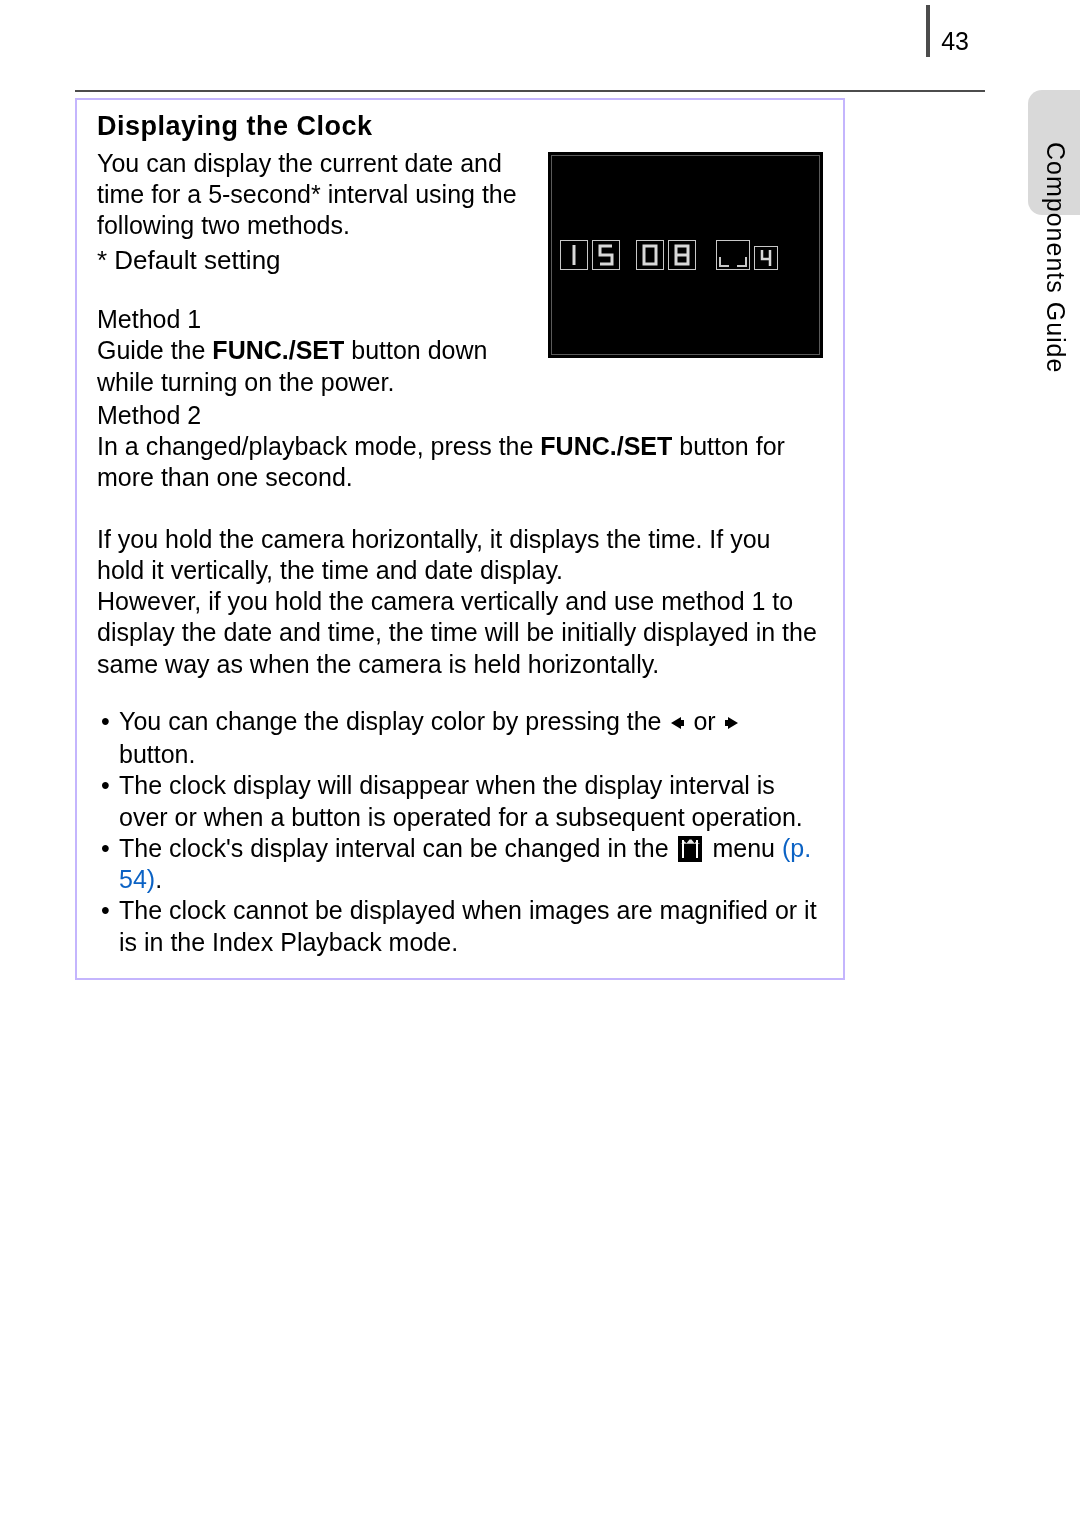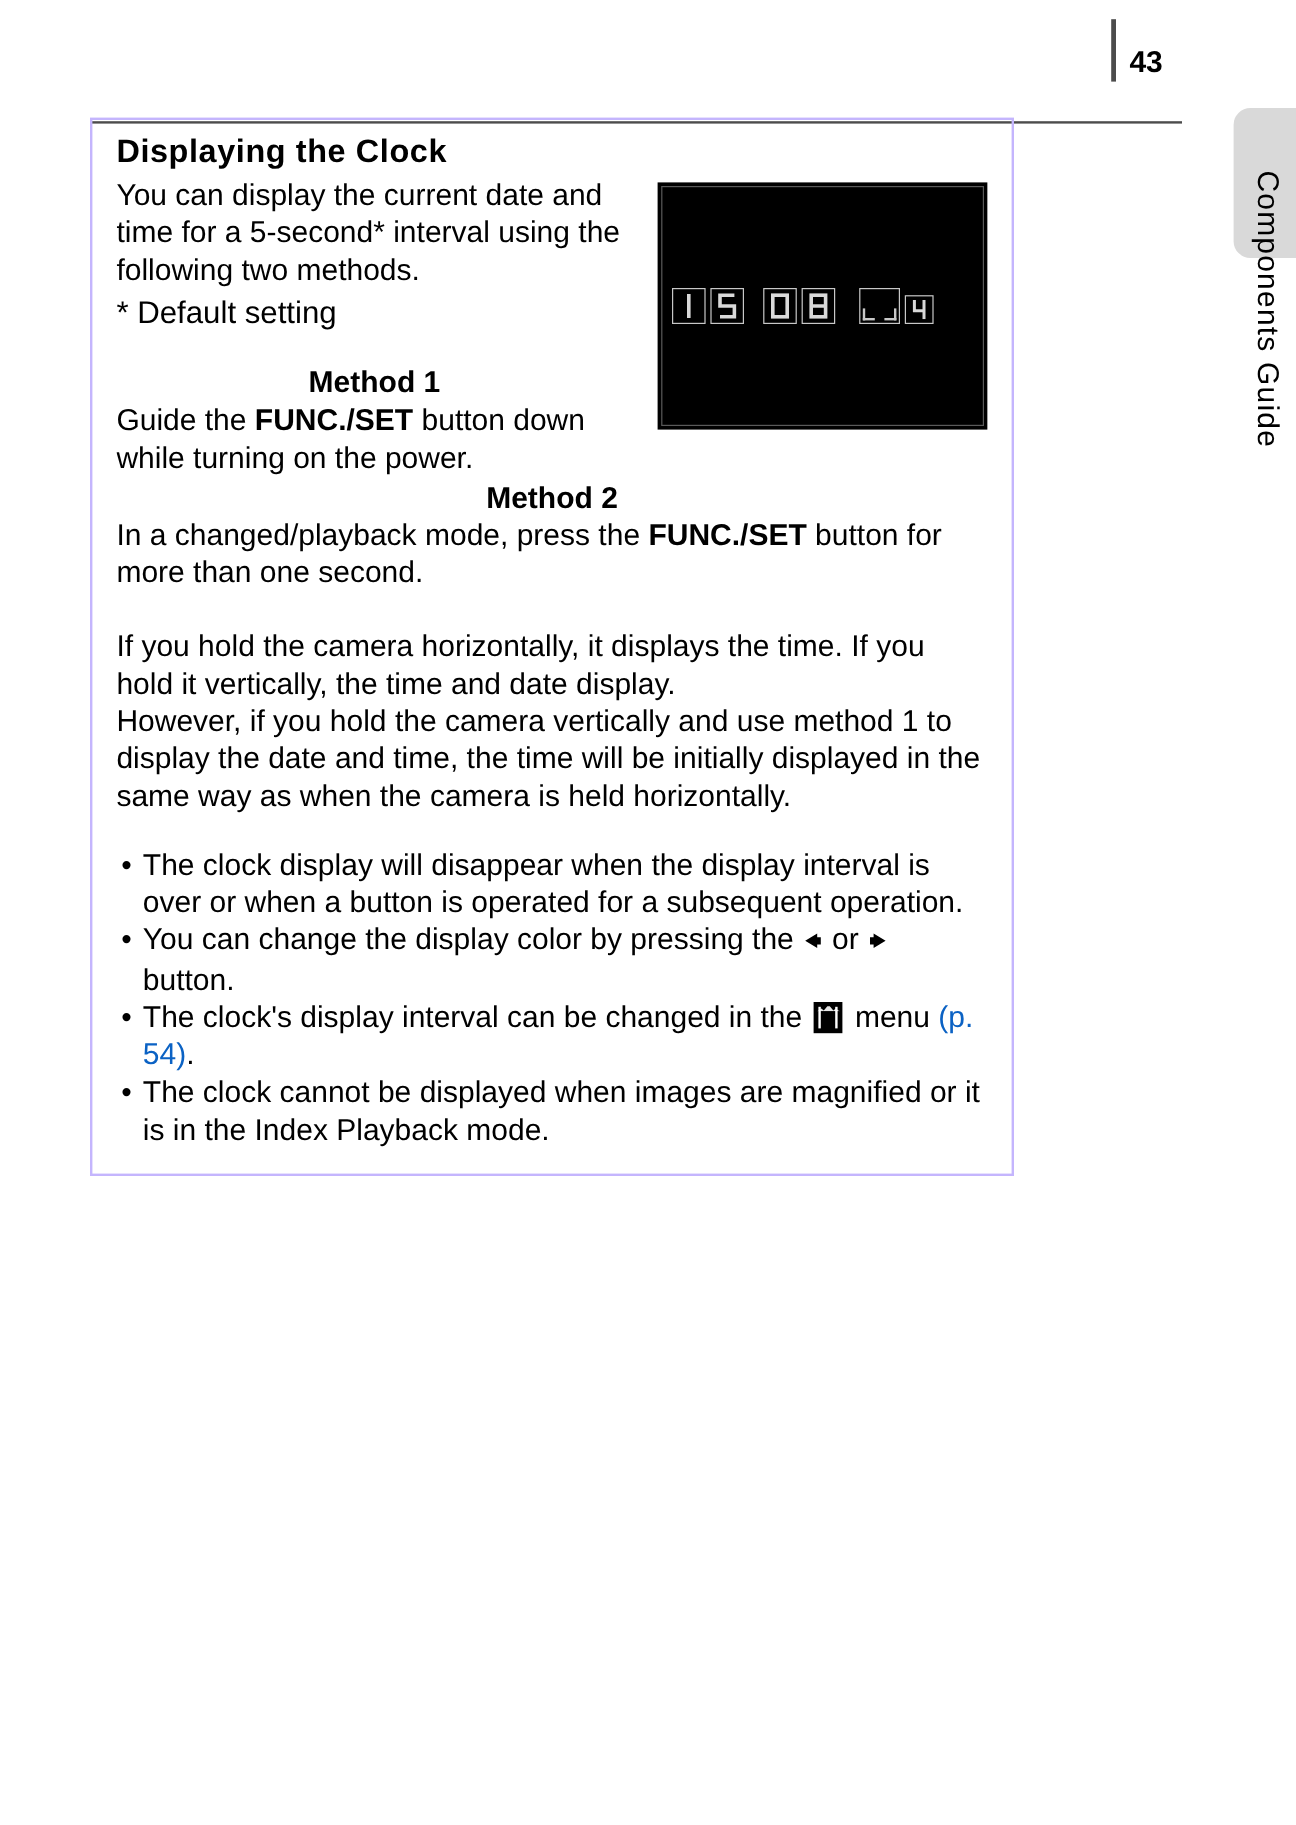--- a/index.html
+++ b/index.html
@@ -9,25 +9,24 @@
     width: 1080px;
     height: 1521px;
     font-family: Arial, Helvetica, sans-serif;
     color: #000;
     position: relative;
   }
 
   
   .header-bar {
     position: absolute;
-    top: 16px;
+    top: 5px;
     height: 85px;
     left: 75px;
     right: 95px;  
-    font-weight: bold;
   }
   .header-vrule {
     position: absolute;
     top: 0;
     right: 55px;
     width: 4px;
     height: 52px;
     background: #4c4c4c;
   }
   .page-number {
@@ -155,23 +154,22 @@
     justify-content: center;
     margin-top: 5px;
   }
 
   .footnote {
     font-size: 26px;
     margin-top: 2px;
   }
 
   .method-heading {
-    font-weight: bold;
+    font-weight: normal;
     margin-top: 28px;
-    text-align: center;
   }
   .method-heading.second { margin-top: 2px; }
 
   .para {
     margin-top: 30px;
   }
 
   ul.notes {
     list-style: none;
     padding: 0;
@@ -294,36 +292,36 @@
 
   <div class="method-heading second">Method 2</div>
   <div>
     <span>In a changed/playback mode, press the </span><span class="b">FUNC./SET</span><span> button for more than one second.</span>
   </div>
 
   <div class="para" style="white-space:pre-line">If you hold the camera horizontally, it displays the time. If you hold it vertically, the time and date display.
 However, if you hold the camera vertically and use method 1 to display the date and time, the time will be initially displayed in the same way as when the camera is held horizontally.</div>
 
   <ul class="notes">
-    <li>The clock display will disappear when the display interval is over or when a button is operated for a subsequent operation.</li>
     <li>
       <span>You can change the display color by pressing the </span>
       <span class="arrow-icon">
         <svg width="18" height="18" viewBox="0 0 18 18">
             <path d="M13 3 L3 9 L13 15 L13 12 L16 12 L16 6 L13 6 Z" fill="#000"></path>
           </svg>
       </span>
       <span> or </span>
       <span class="arrow-icon">
         <svg width="18" height="18" viewBox="0 0 18 18">
             <path d="M5 3 L15 9 L5 15 L5 12 L2 12 L2 6 L5 6 Z" fill="#000"></path>
           </svg>
       </span>
       <span> button.</span>
     </li>
+    <li>The clock display will disappear when the display interval is over or when a button is operated for a subsequent operation.</li>
     <li>
       <span>The clock's display interval can be changed in the </span>
       <span class="tool-icon"></span>
       <span> menu </span>
       <span class="link">(p. 54)</span><span>.</span>
     </li>
     <li>The clock cannot be displayed when images are magnified or it is in the Index Playback mode.</li>
   </ul>
 </div>
 

